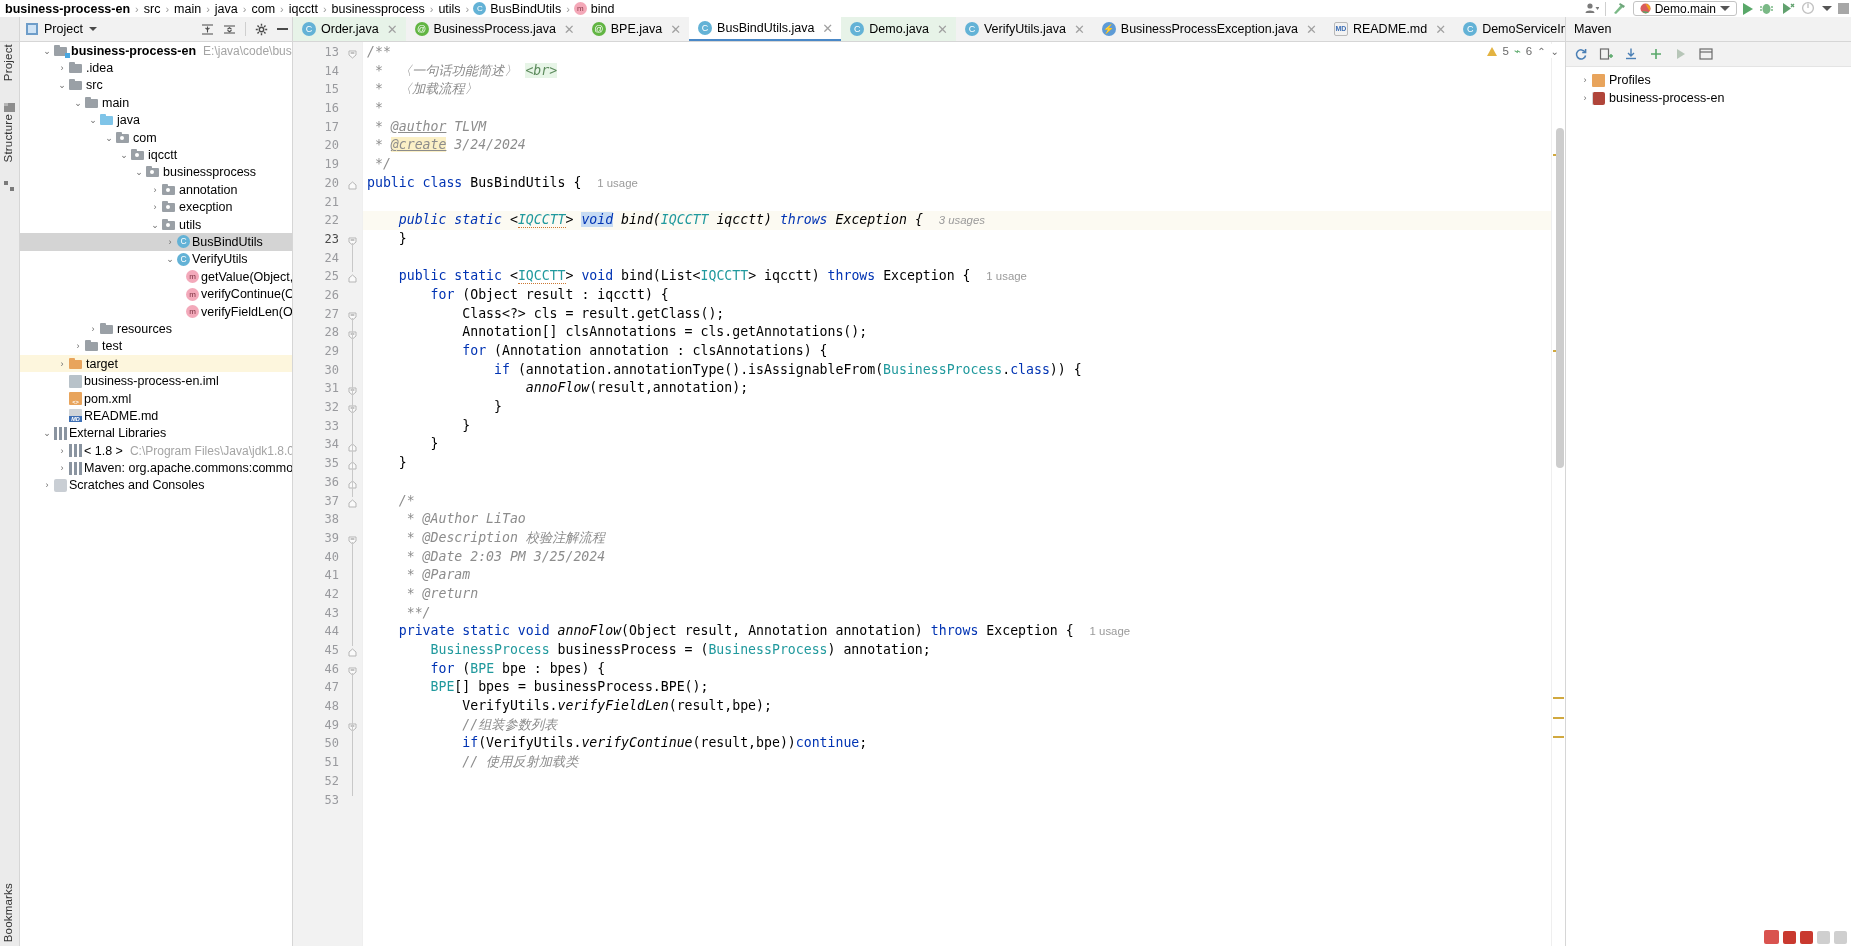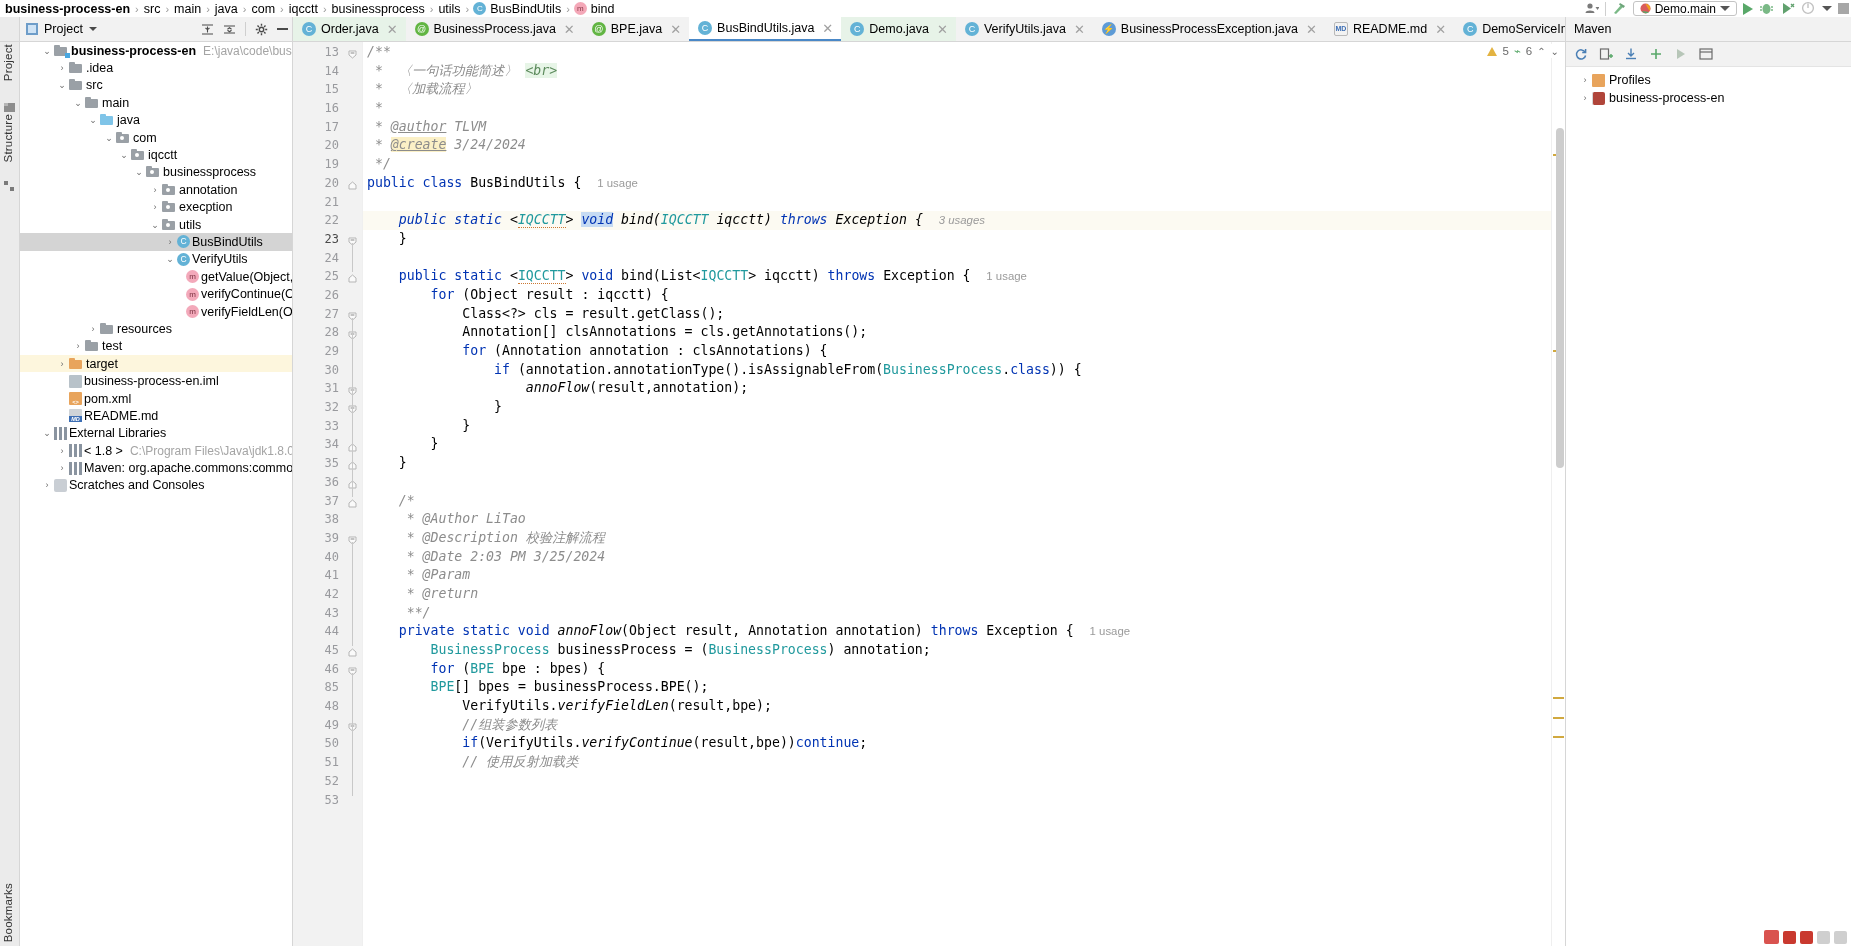--- a/index.html
+++ b/index.html
@@ -621,21 +621,21 @@
           <div class="gln">37</div>
           <div class="gln">38</div>
           <div class="gln">39</div>
           <div class="gln">40</div>
           <div class="gln">41</div>
           <div class="gln">42</div>
           <div class="gln">43</div>
           <div class="gln">44</div>
           <div class="gln">45</div>
           <div class="gln">46</div>
-          <div class="gln">85</div>
+          <div class="gln">47</div>
           <div class="gln">48</div>
           <div class="gln">49</div>
           <div class="gln">50</div>
           <div class="gln">51</div>
           <div class="gln">52</div>
           <div class="gln">53</div>
         </div>
       <div class="foldcol" id="foldcol">
           <div class="fmark" style="top: 5px;"><svg width="9" height="9" viewBox="0 0 9 9">
               <path d="M1 1 h7 v4 l-3.5 3 L1 5 Z" fill="#fafafa" stroke="#b5b5b5" stroke-width="1"></path>

